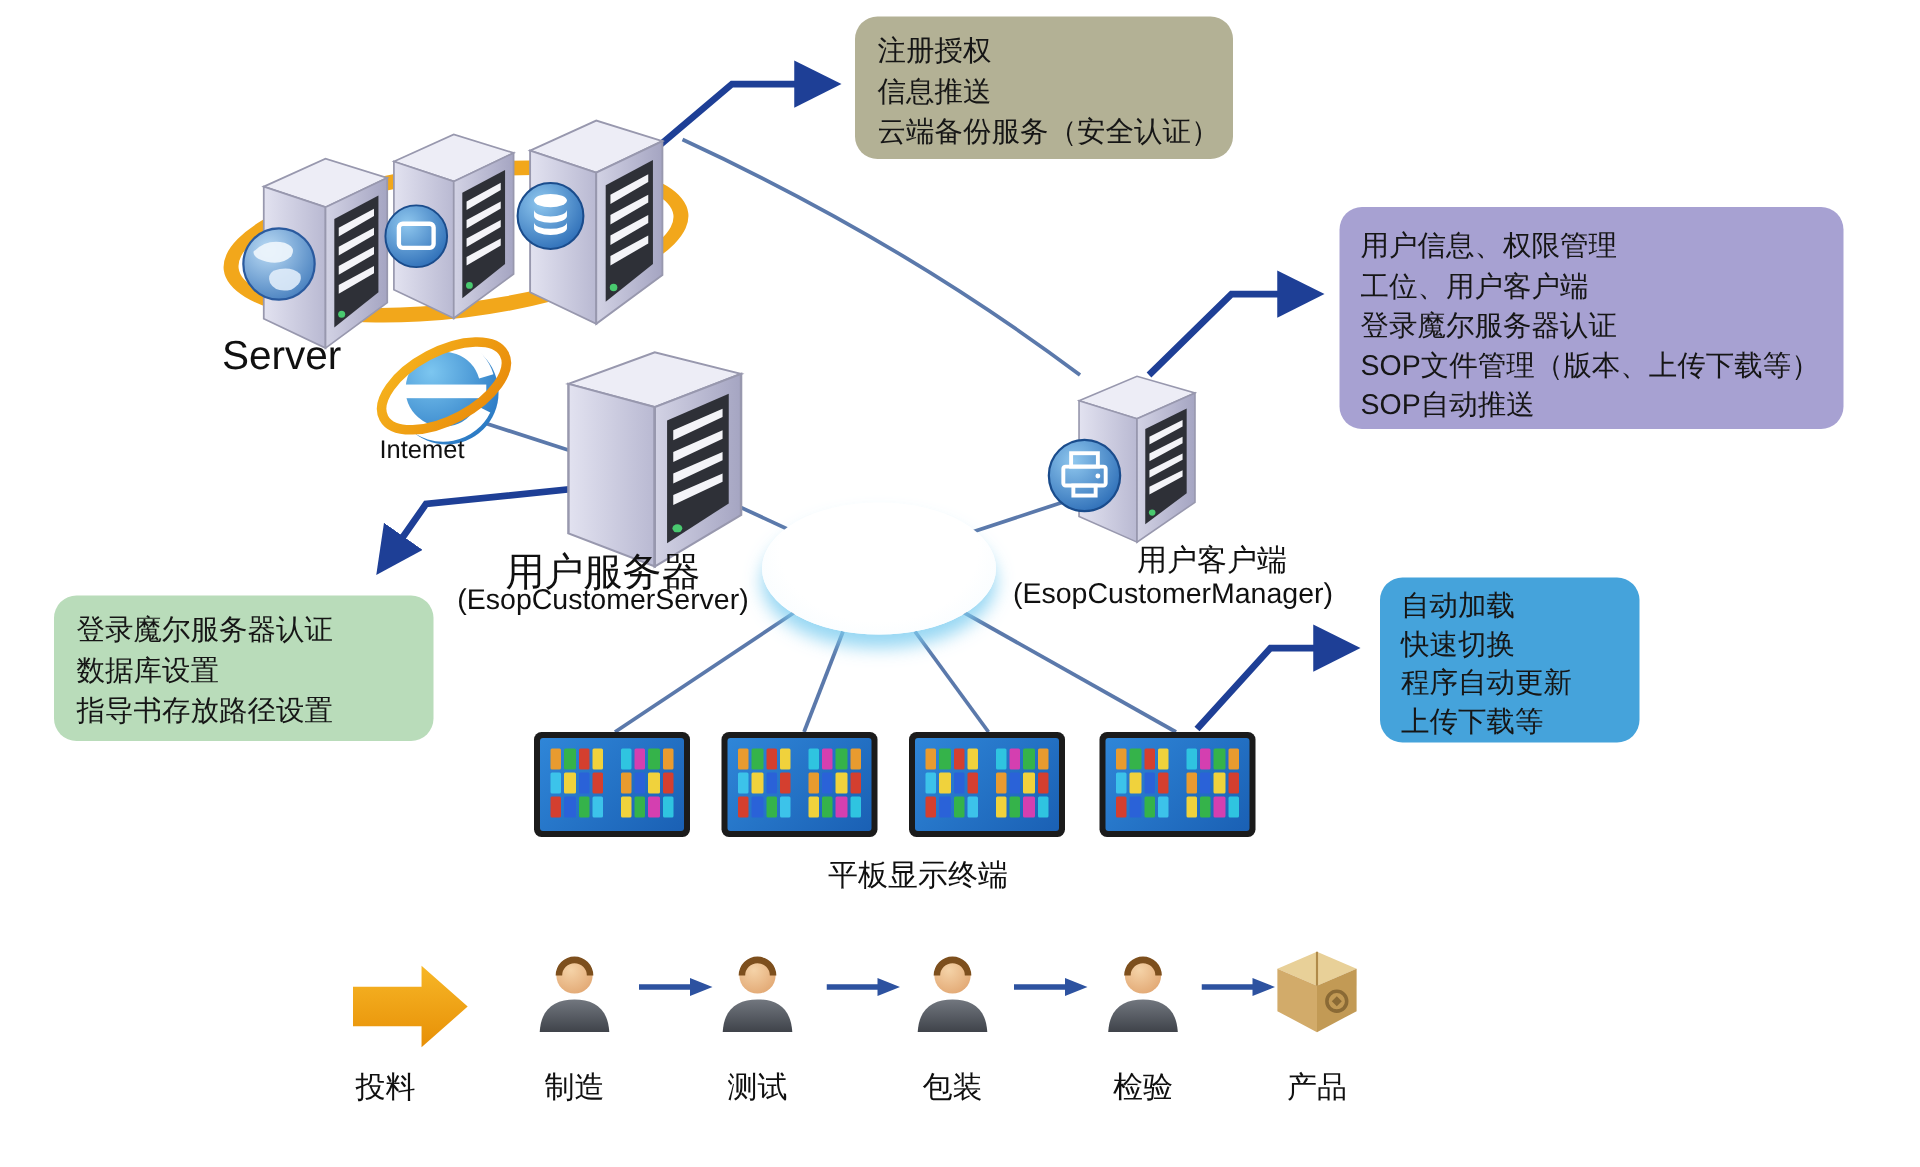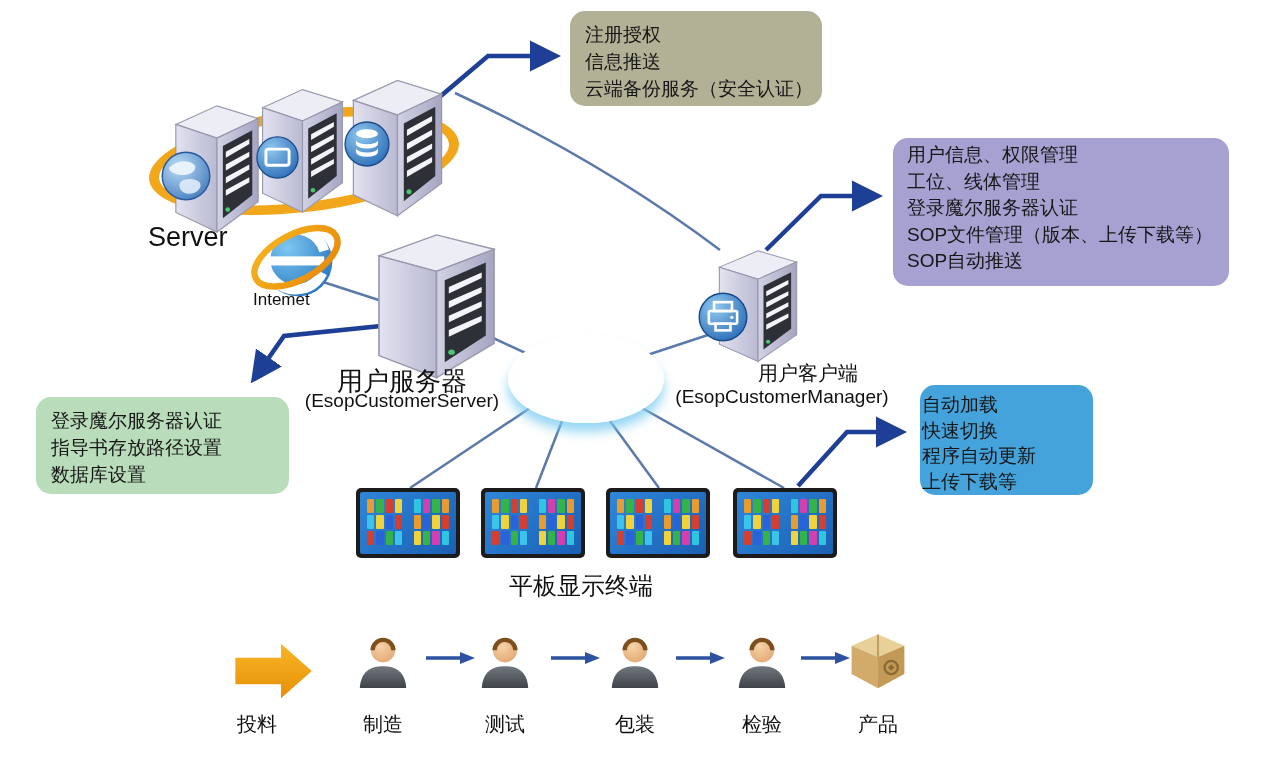--- a/index.html
+++ b/index.html
@@ -9,23 +9,23 @@
   .abs{position:absolute}
   svg.abs{overflow:visible}
   .connectors{left:0;top:0;width:1280px;height:778px;z-index:1}
   .z2{z-index:2}
   .lbl{position:absolute;z-index:3;white-space:nowrap;color:#101010}
   .cen{transform:translateX(-50%)}
   .infobox{position:absolute;z-index:3;border-radius:15px;font-size:19px;
     line-height:27px;padding:10px 15px;color:#161616}
   .infobox div{white-space:nowrap}
   #box-cloud{left:570px;top:11px;width:252px;height:95px;background:#b3b195}
-  #box-mgmt{left:893px;top:138px;width:336px;height:148px;background:#a7a1d2;line-height:26.5px;padding:4px 14px}
+  #box-mgmt{left:893px;top:138px;width:336px;height:148px;background:#a7a1d2;line-height:26.5px;padding:14px 14px}
   #box-cfg{left:36px;top:397px;width:253px;height:97px;background:#b9dcba}
-  #box-feat{left:920px;top:385px;width:173px;height:110px;background:#45a3db;line-height:25.5px;padding:7px 2px}
+  #box-feat{left:920px;top:385px;width:173px;height:110px;background:#45a3db;line-height:25.5px;padding:7px 14px}
   
   #ring{left:148px;top:110px;width:312px;height:102px;border:10px solid #f2a71b;
     border-radius:50%;transform:rotate(-7deg);z-index:2}
   .badge{z-index:4}
   
   #cloud{left:508px;top:335px;width:156px;height:88px;border-radius:50%;z-index:2;
     background:radial-gradient(ellipse at 50% 35%,#ffffff 60%,#f2fafe 100%);
     box-shadow:0 9px 11px rgba(125,205,240,.8)}
   
   .tablet{position:absolute;top:488px;width:104px;height:70px;background:#1b1b1b;
@@ -200,29 +200,29 @@
 
   <div class="abs" id="cloud"></div>
 
   <div class="infobox" id="box-cloud">
     <div>注册授权</div>
     <div>信息推送</div>
     <div>云端备份服务（安全认证）</div>
   </div>
   <div class="infobox" id="box-mgmt">
     <div>用户信息、权限管理</div>
-    <div>工位、线体管理</div>
+    <div>工位、用户客户端</div>
     <div>登录魔尔服务器认证</div>
     <div>SOP文件管理（版本、上传下载等）</div>
     <div>SOP自动推送</div>
   </div>
   <div class="infobox" id="box-cfg">
     <div>登录魔尔服务器认证</div>
+    <div>数据库设置</div>
     <div>指导书存放路径设置</div>
-    <div>数据库设置</div>
   </div>
   <div class="infobox" id="box-feat">
     <div>自动加载</div>
     <div>快速切换</div>
     <div>程序自动更新</div>
     <div>上传下载等</div>
   </div>
 
   <div class="tablet" style="left:356px">
     <div class="screen">
@@ -349,21 +349,21 @@
           <span style="background: rgb(53, 179, 74);"></span>
           <span style="background: rgb(60, 195, 234);"></span>
           <span style="background: transparent;"></span>
           <span style="background: rgb(240, 210, 60);"></span>
           <span style="background: rgb(53, 179, 74);"></span>
           <span style="background: rgb(212, 63, 176);"></span>
           <span style="background: rgb(47, 196, 224);"></span>
         </div>
       </div>
   </div>
-  <div class="lbl cen" style="left:581px;top:570px;font-size:24px">平板显示终端</div>
+  <div class="lbl cen" style="left:612px;top:570px;font-size:20px">平板显示终端</div>
 
   <svg class="abs z2" style="left:228px;top:642px" width="92" height="58" viewBox="0 0 88 66">
     <polygon points="0,18 52,18 52,2 87,33 52,64 52,48 0,48" fill="url(#gGold)"></polygon>
   </svg>
   <svg class="abs z2" style="left:354px;top:630px" width="58" height="58">
       <use href="#sym-person"></use>
     </svg>
   <svg class="abs z2" style="left:476px;top:630px" width="58" height="58">
       <use href="#sym-person"></use>
     </svg>

